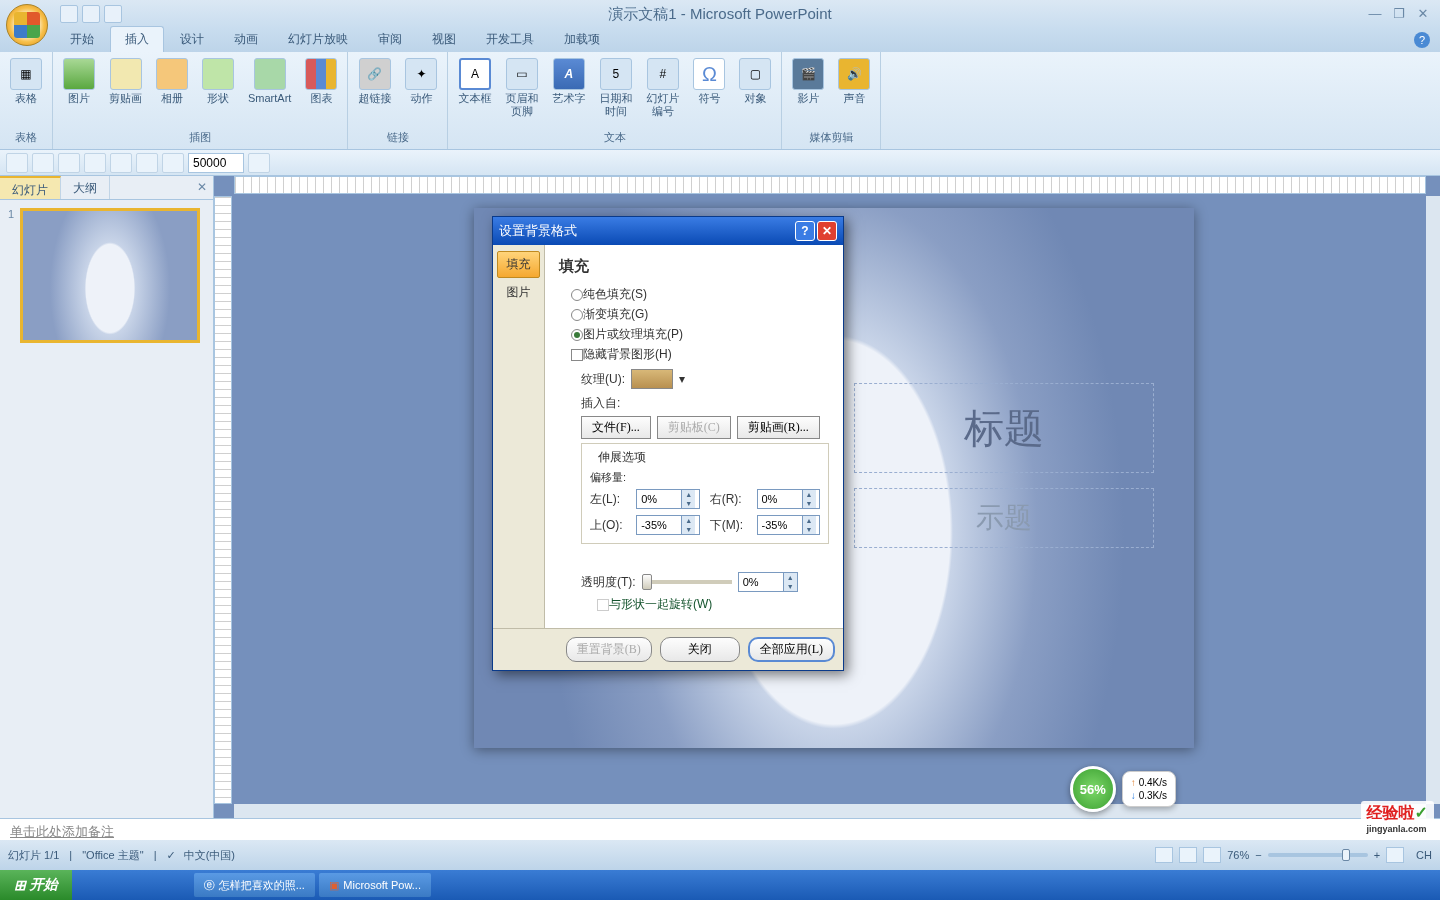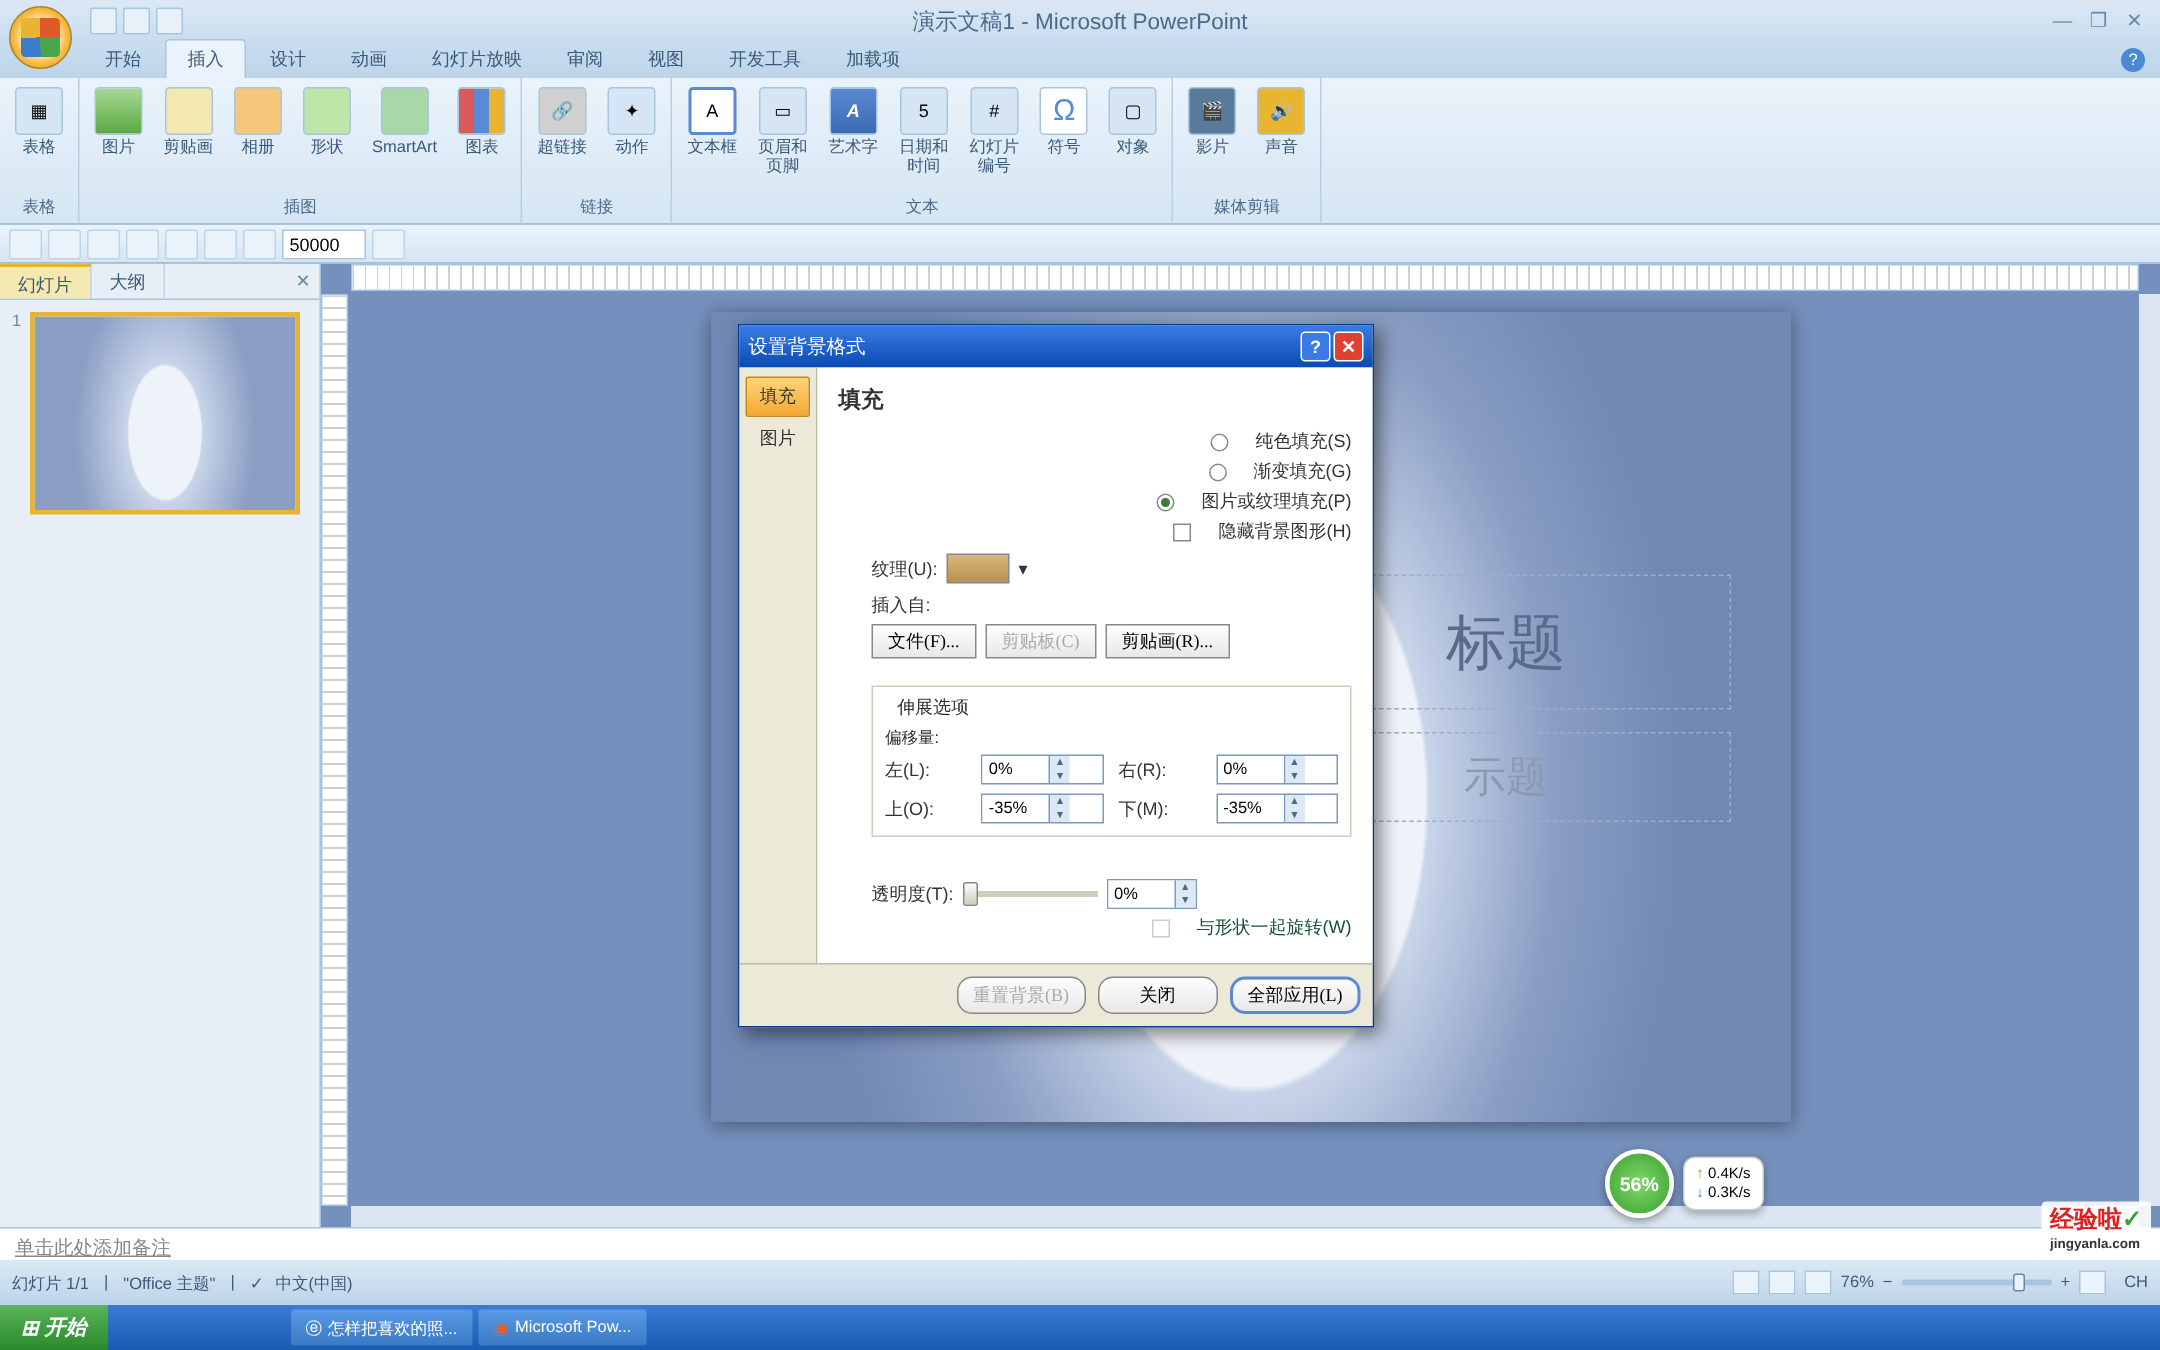--- a/index.html
+++ b/index.html
@@ -95,46 +95,46 @@
 .tb-ql { width:20px; height:20px; margin:0 2px; }
 
 
 .statusbar { bottom:30px; }
 .notes-bar { bottom:56px; }
 .main { bottom: 82px; }
 .watermark { bottom: 64px; z-index:60; }
 .netwidget { bottom: 88px; z-index:45; }
 
 
-.dialog { position:absolute; left:492px; top:216px; width:424px; background:#ece9d8; border:1px solid #0a3a8a; box-shadow: 4px 4px 12px rgba(0,0,0,0.5); z-index:40; }
+.dialog { position:absolute; left:492px; top:216px; width:352px; background:#ece9d8; border:1px solid #0a3a8a; box-shadow: 4px 4px 12px rgba(0,0,0,0.5); z-index:40; }
 .dlg-title { height:28px; background: linear-gradient(#3a7ce4,#0a4ab4); color:#fff; display:flex; align-items:center; padding:0 6px; font-size:13px; }
 .dlg-title-text { flex:1; }
 .dlg-tbtn { width:20px; height:20px; margin-left:2px; border:1px solid #fff; border-radius:3px; display:flex; align-items:center; justify-content:center; font-size:12px; font-weight:bold; }
 .dlg-help { background:#3a7ce4; color:#fff; }
 .dlg-close { background:#e04030; color:#fff; }
 .dlg-body { display:flex; min-height:360px; }
 .dlg-nav { width:52px; background:#ece9d8; border-right:1px solid #c0bca8; padding:6px 4px; }
 .dlg-nav-item { padding:4px 6px; font-size:12px; color:#333; margin-bottom:2px; text-align:center; cursor:pointer; }
 .dlg-nav-item.active { background: linear-gradient(#ffd47a,#f5a830); border:1px solid #c08a20; border-radius:2px; }
 .dlg-content { flex:1; background:#fff; padding:12px 14px; font-size:12px; color:#333; }
 .dlg-h { font-size:15px; font-weight:bold; margin-bottom:10px; }
-.radio-row, .check-row { display:flex; align-items:center; gap:18px; margin:3px 0 3px 12px;justify-content:flex-end; }
+.radio-row, .check-row { display:flex; align-items:center; gap:0; margin:3px 0 3px 12px; }
 .radio { width:12px; height:12px; border:1px solid #888; border-radius:50%; display:inline-flex; align-items:center; justify-content:center; }
 .radio.checked::after { content:""; width:6px; height:6px; background:#3a7a3a; border-radius:50%; }
 .chk { width:12px; height:12px; border:1px solid #888; display:inline-block; }
 .sub-indent { margin-left: 22px; margin-top:6px; }
 .field-row { display:flex; align-items:center; gap:6px; margin:4px 0; }
 .tex-btn { width:42px; height:20px; border:1px solid #888; background:linear-gradient(#d8b878,#b89050); }
 .dlg-btn { padding:2px 10px; border:1px solid #888; background:linear-gradient(#fdfdfd,#e8e8e8); font-size:12px; cursor:pointer;font-family:Liberation Serif, serif; }
 .dlg-btn.disabled { color:#aaa; }
 .spin { display:inline-flex; border:1px solid #7a9ac0; height:20px; }
 .spin input { width:44px; border:none; padding:0 4px; font-size:11px; }
 .spin-btns { width:14px; display:flex; flex-direction:column; border-left:1px solid #7a9ac0; }
 .spin-up, .spin-dn { flex:1; background:#dce8f4; font-size:7px; display:flex; align-items:center; justify-content:center; color:#4a6a8a; }
-.fieldset { border:1px solid #d0ccba; padding:6px 8px 8px; margin-top:18px; }
+.fieldset { border:1px solid #d0ccba; padding:6px 8px 8px; margin-top:4px; }
 .fieldset-label { font-size:11px; margin-bottom:4px; }
 .grid2 { display:grid; grid-template-columns: auto auto auto auto; gap:6px 10px; align-items:center; }
 .slider-track { width:90px; height:4px; background:#d0ccba; position:relative; display:inline-block; }
 .slider-thumb { position:absolute; left:0; top:-6px; width:10px; height:16px; background: linear-gradient(#fdfdfd,#d0ccba); border:1px solid #888; border-radius:2px; }
 .dlg-footer { border-top:1px solid #c0bca8; padding:8px; display:flex; justify-content:flex-end; gap:8px; background:#ece9d8; }
 .dlg-footer .dlg-btn { min-width:80px; text-align:center;border-radius:10px; }
 .dlg-footer .dlg-btn.primary { border:2px solid #5a8ad4; }
 
 .ruler-ticks { position:absolute; inset:0; background: repeating-linear-gradient(90deg,#888 0 1px, transparent 1px 8px); opacity:0.4; }
 .vruler .ruler-ticks { background: repeating-linear-gradient(180deg,#888 0 1px, transparent 1px 8px); }

